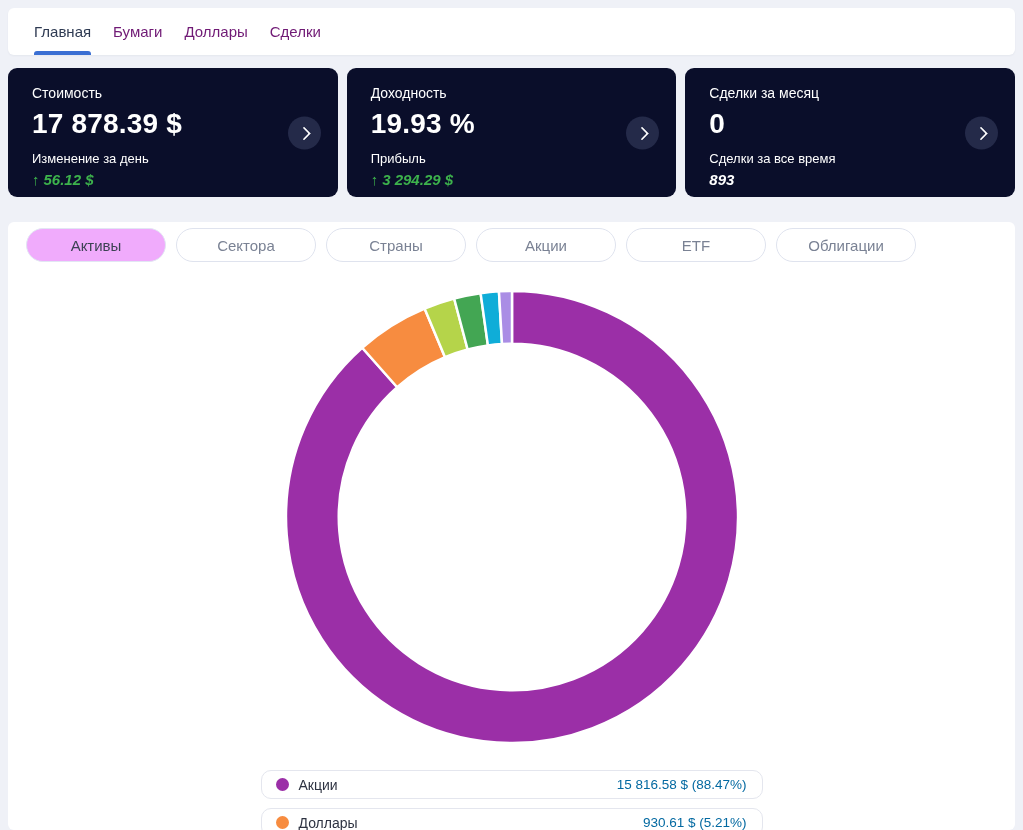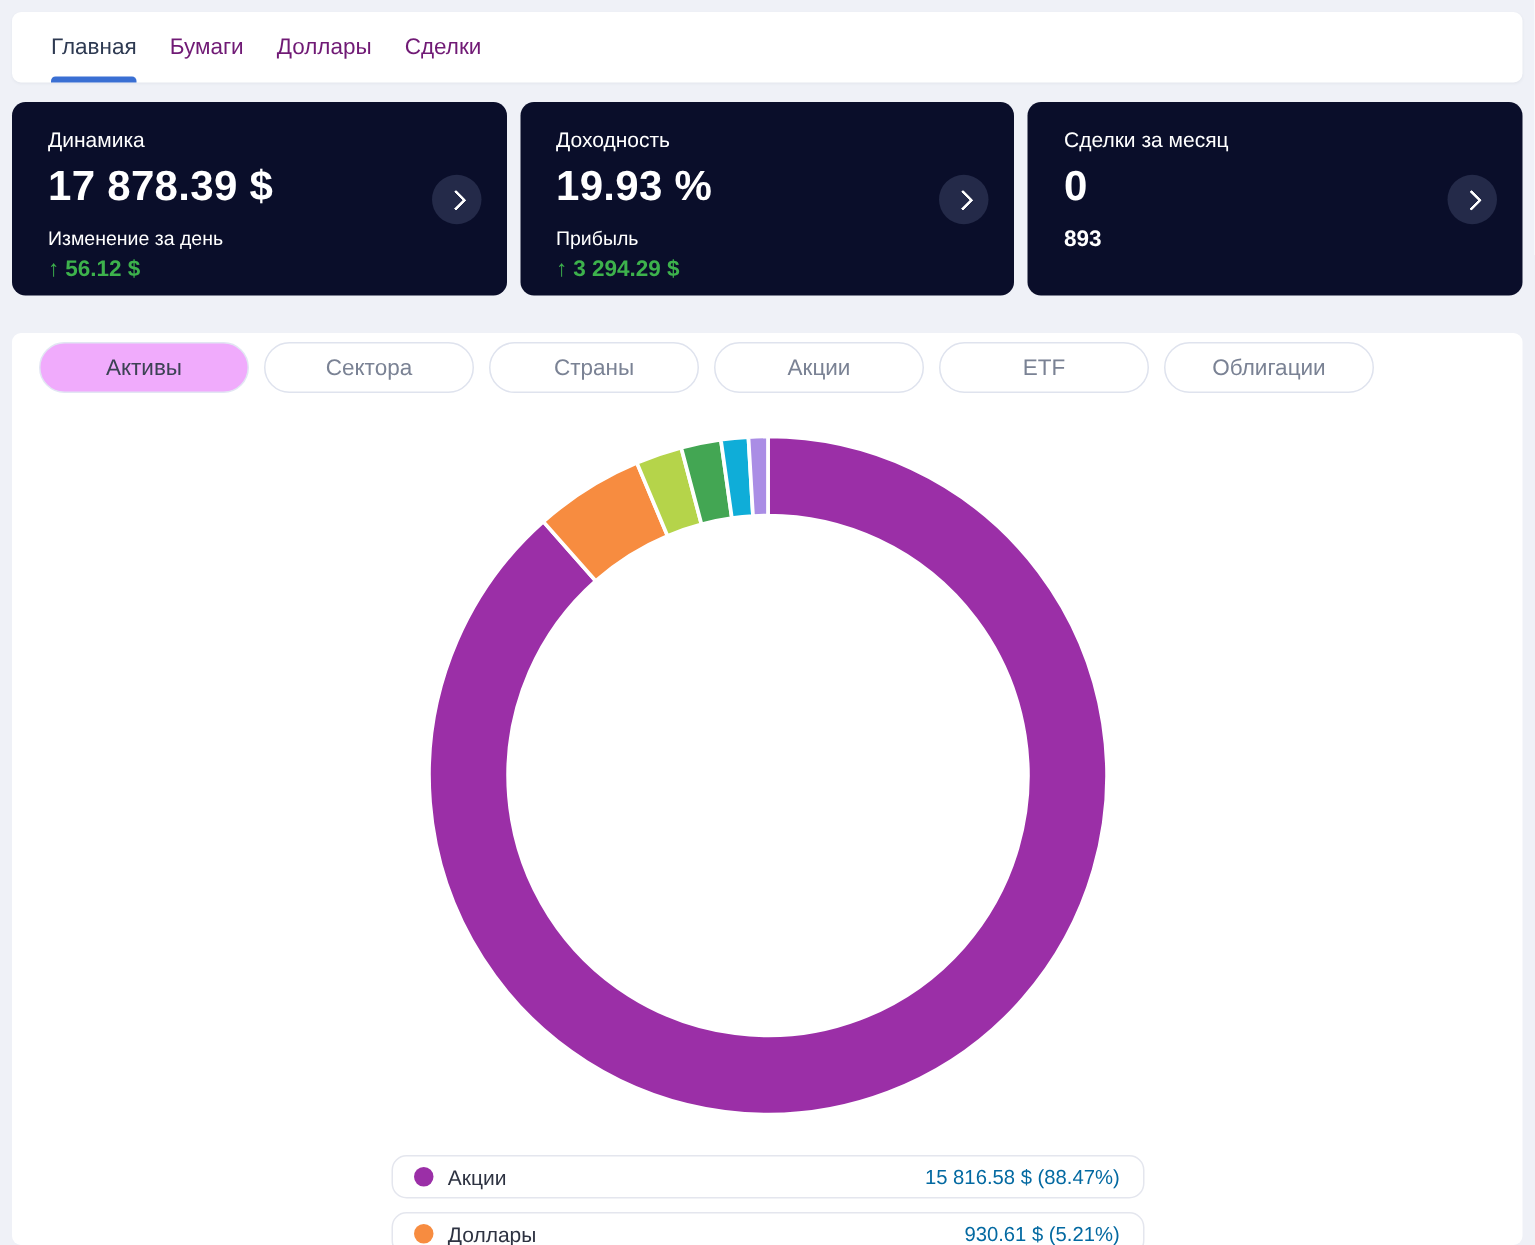--- a/index.html
+++ b/index.html
@@ -52,21 +52,21 @@
     height: 129px;
     background: #0a0e2a;
     border-radius: 9px;
     color: #ffffff;
     padding: 17px 22px 0 24px;
     position: relative;
   }
   .card-title { font-size: 14px; margin-bottom: 7px; font-weight: 400; }
   .card-value { font-size: 28px; font-weight: 700; letter-spacing: .2px; margin-bottom: 11px; }
   .card-sub-label { font-size: 13px; margin-bottom: 5px; }
-  .card-sub-value { font-size: 15px; font-weight: 700; }
+  .card-sub-value { font-size: 15px; font-weight: 700; font-style: italic; }
   .card-sub-value.green { color: #3db24c; }
   .arrow-up { font-weight: 700; margin-right: 4px; }
   .chev-btn {
     position: absolute;
     right: 17px; top: 50%;
     transform: translateY(-50%);
     width: 33px; height: 33px;
     border-radius: 50%;
     background: #242a49;
     border: none;
@@ -165,21 +165,21 @@
     <span>Доллары</span>
   </div>
   <div class="tab">
     <span>Сделки</span>
   </div>
 </nav>
 
 <section class="cards">
 
   <div class="card">
-    <div class="card-title">Динамика</div>
+    <div class="card-title">Стоимость</div>
     <div class="card-value">17 878.39 $</div>
     <div class="card-sub-label">Изменение за день</div>
     <div class="card-sub-value green">
       <span class="arrow-up">↑</span><span>56.12 $</span>
     </div>
     <button class="chev-btn"><span></span></button>
   </div>
 
   <div class="card">
     <div class="card-title">Доходность</div>
@@ -187,20 +187,21 @@
     <div class="card-sub-label">Прибыль</div>
     <div class="card-sub-value green">
       <span class="arrow-up">↑</span><span>3 294.29 $</span>
     </div>
     <button class="chev-btn"><span></span></button>
   </div>
 
   <div class="card">
     <div class="card-title">Сделки за месяц</div>
     <div class="card-value">0</div>
+    <div class="card-sub-label">Сделки за все время</div>
     <div class="card-sub-value">
       <span>893</span>
     </div>
     <button class="chev-btn"><span></span></button>
   </div>
 
 </section>
 
 <section class="main">
 

